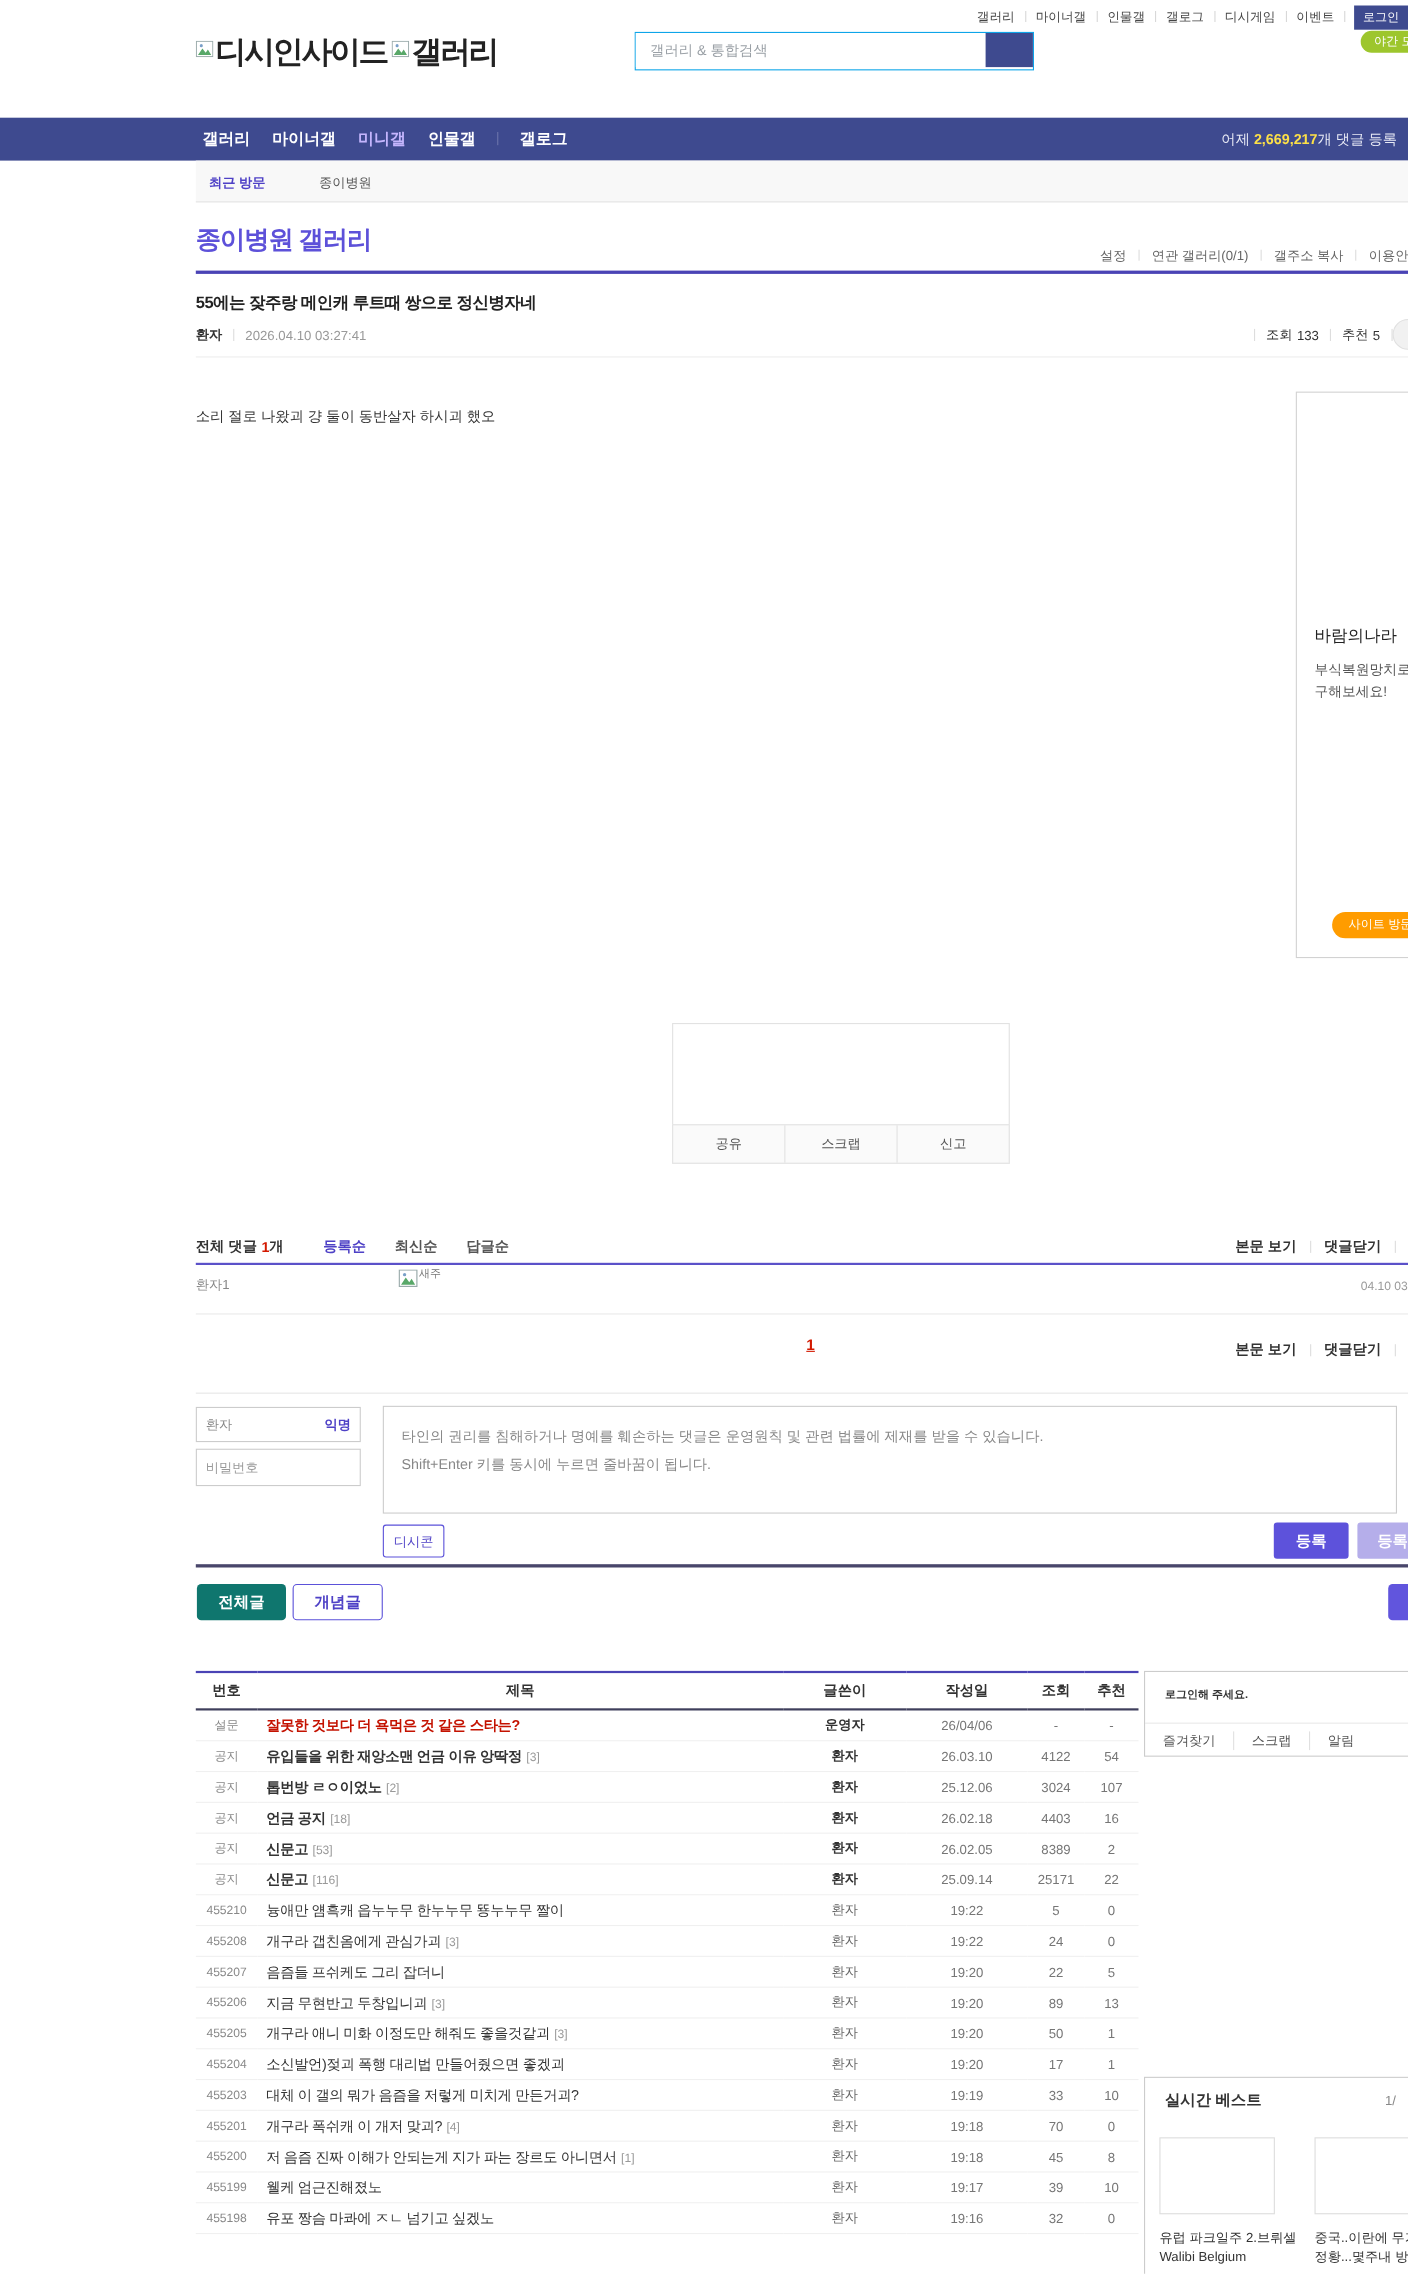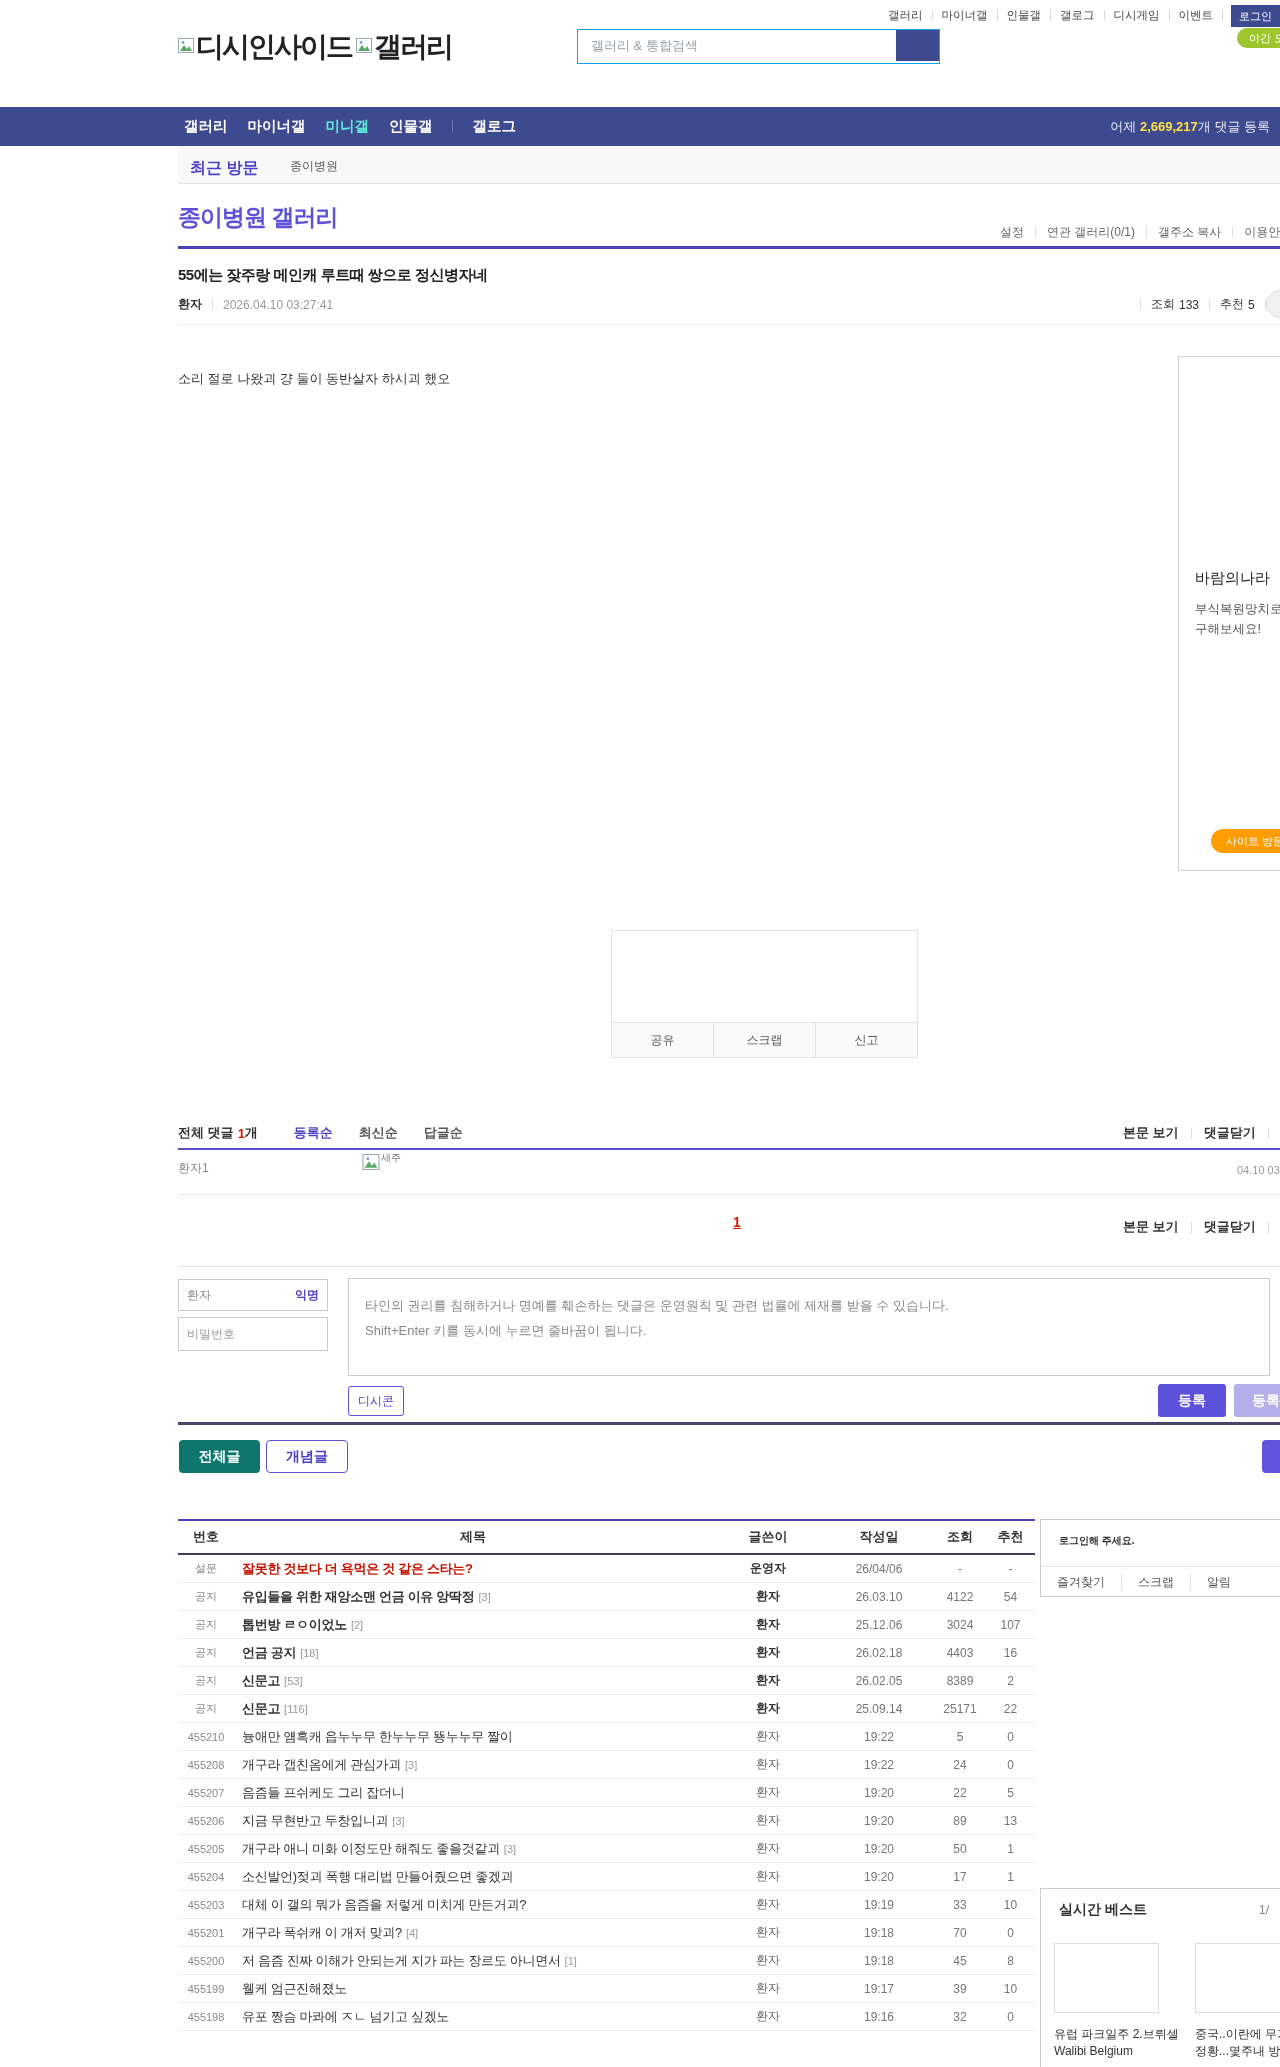--- a/index.html
+++ b/index.html
@@ -24,28 +24,28 @@
   .bimg{display:inline-block;}
   .searchbox{position:absolute;left:577px;top:29px;width:363px;height:35px;border:1px solid #0ea5e9;box-sizing:border-box;background:#fff;}
   .searchbox input{position:absolute;left:0;top:0;width:308px;height:31px;border:0;outline:none;padding:0 0 0 13px;font-size:13px;color:#333;font-family:"Liberation Sans",sans-serif;}
   .searchbox input::placeholder{color:#9aa0a6;}
   .search-submit{position:absolute;right:0;top:0;width:43px;height:31px;background:#3e4a8f;cursor:pointer;}
 
   
   .navbar{position:absolute;left:0;top:107px;width:1280px;height:39px;background:#3e4a8f;}
   .navbar ul{position:absolute;left:184px;top:0;height:39px;display:flex;align-items:center;}
   .navbar li{color:#fff;font-size:14.5px;font-weight:bold;margin-right:20px;cursor:pointer;white-space:nowrap;}
-  .navbar li.active{color:#5eead4;}
+  .navbar li.active{color:#c4b5fd;}
   .navbar li.divided::after{content:'';display:inline-block;width:1px;height:12px;background:#6b74ab;margin-left:19px;vertical-align:-1px;}
   .nav-count{position:absolute;right:10px;top:0;height:39px;line-height:39px;color:#e8eaf5;font-size:13px;white-space:nowrap;}
   .nav-count b{color:#fde047;font-weight:bold;}
 
   
   .recentbar{position:absolute;left:178px;top:146px;width:1102px;height:38px;background:#f8f8f8;border-bottom:1px solid #e4e4e4;box-sizing:border-box;}
-  .recent-label{position:absolute;left:12px;top:12px;font-size:16px;font-weight:bold;color:#4e41c6;cursor:pointer;text-align:center;}
+  .recent-label{position:absolute;left:12px;top:12px;font-size:12px;font-weight:bold;color:#4e41c6;cursor:pointer;text-align:center;}
   .recent-gall{position:absolute;left:112px;top:12px;font-size:12px;color:#555;cursor:pointer;}
 
   
   .gall-title{position:absolute;left:178px;top:202px;font-size:23px;font-weight:bold;color:#5d51d9;letter-spacing:-1px;cursor:pointer;}
   .gall-links{position:absolute;left:1000px;top:224px;display:flex;white-space:nowrap;}
   .gall-links li{font-size:12px;color:#666;cursor:pointer;}
   .gall-links li + li::before{content:'';display:inline-block;width:1px;height:10px;background:#ddd;margin:0 11px;vertical-align:-1px;}
   .gall-underline{position:absolute;left:178px;top:246px;width:1102px;height:3px;background:#4a43b5;}
 
   

